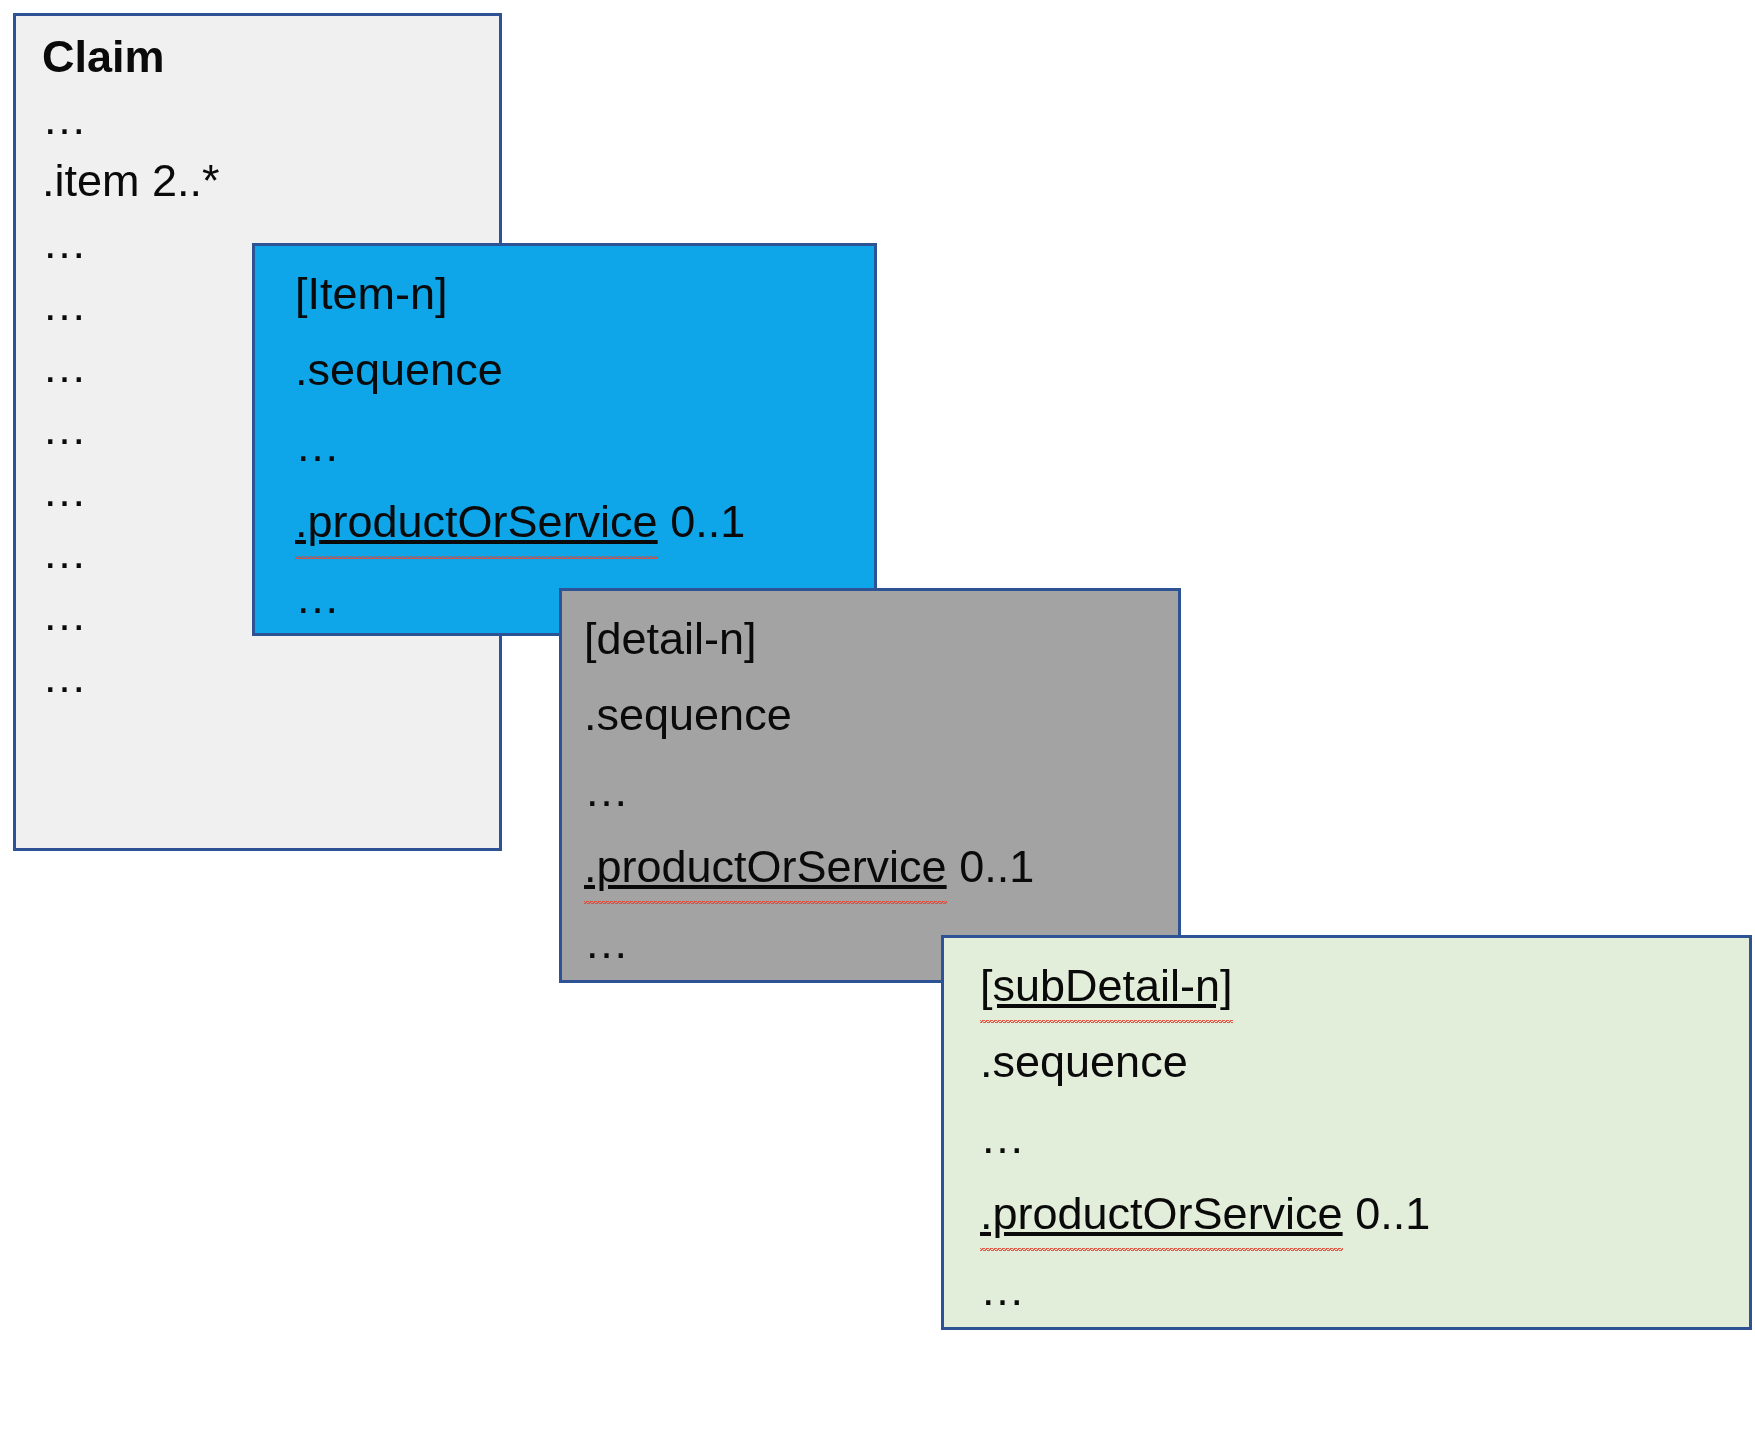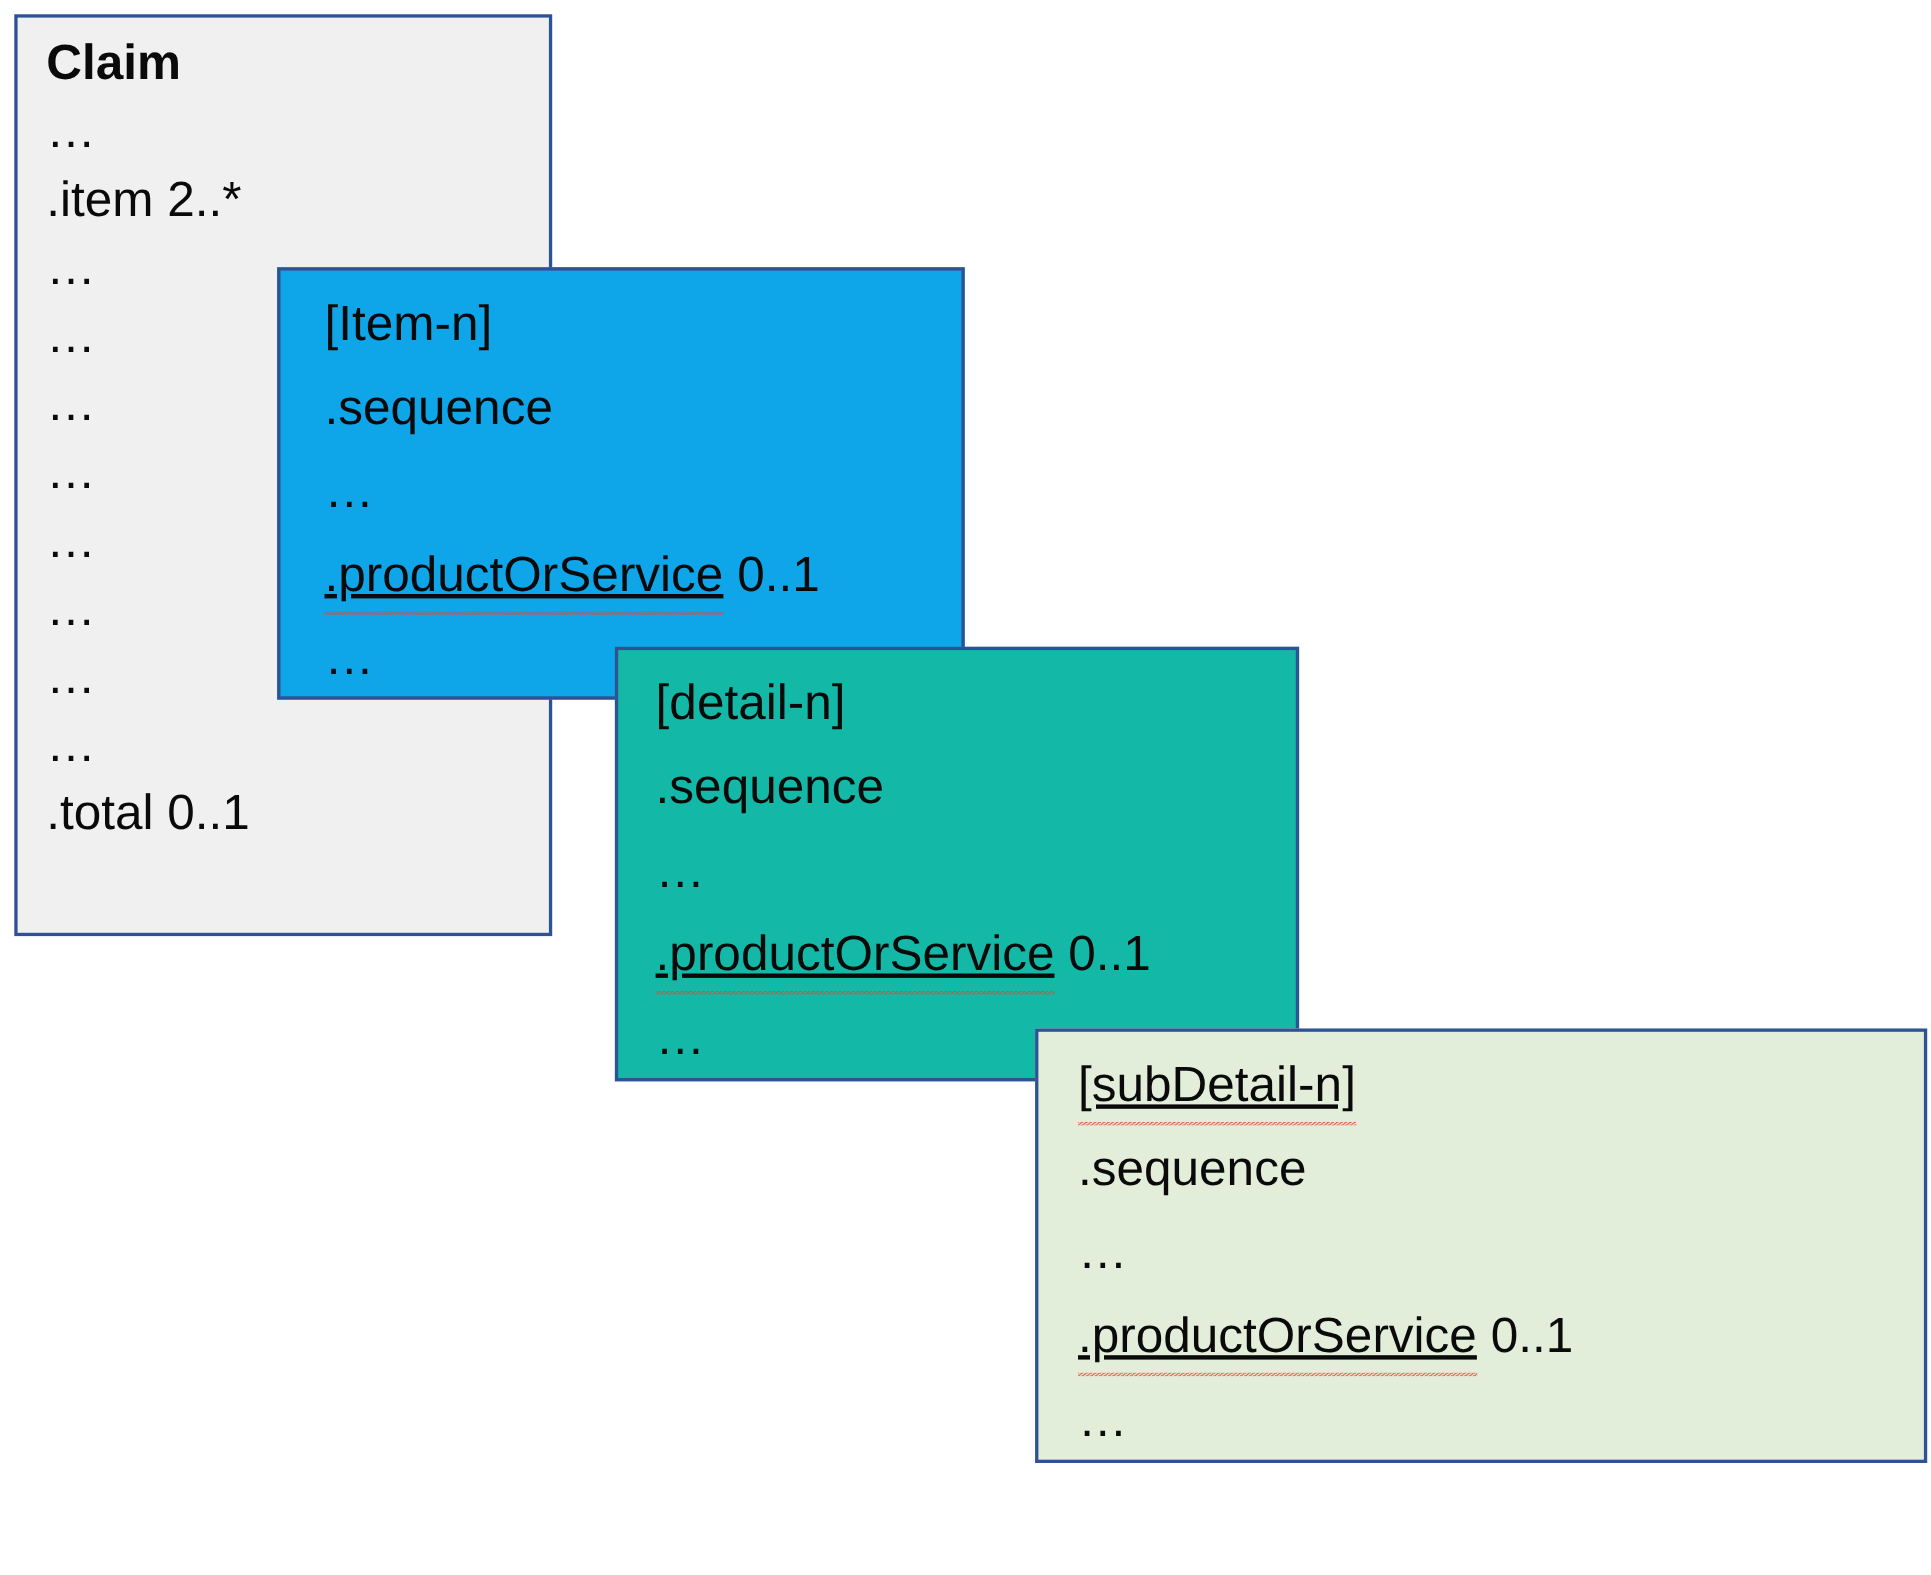--- a/index.html
+++ b/index.html
@@ -68,23 +68,23 @@
   #box-item {
     left: 252px; top: 243px;
     width: 625px; height: 393px;
     background: #0ea5e9;
     z-index: 2;
     padding-left: 40px;
   }
   #box-detail {
     left: 559px; top: 588px;
     width: 622px; height: 395px;
-    background: #14b8a6;
+    background: #a3a3a3;
     z-index: 3;
-    padding-left: 34px;
+    padding-left: 22px;
   }
   #box-subdetail {
     left: 941px; top: 935px;
     width: 811px; height: 395px;
     background: #e2edda;
     z-index: 4;
     padding-left: 36px;
   }
 
   
@@ -105,21 +105,20 @@
         <span class="line">…</span>
         <span class="line">.item 2..*</span>
         <span class="line">…</span>
         <span class="line">…</span>
         <span class="line">…</span>
         <span class="line">…</span>
         <span class="line">…</span>
         <span class="line">…</span>
         <span class="line">…</span>
         <span class="line">…</span>
-        <span class="line">.total 0..1</span>
       </div>
   </div>
 
   <div class="box" id="box-item">
     <div class="lines">
         <span class="line">[Item-n]</span>
         <span class="line">.sequence</span>
         <span class="line">…</span>
         <span class="line"><span class="spell">.productOrService</span><span> 0..1</span></span>
         <span class="line">…</span>

